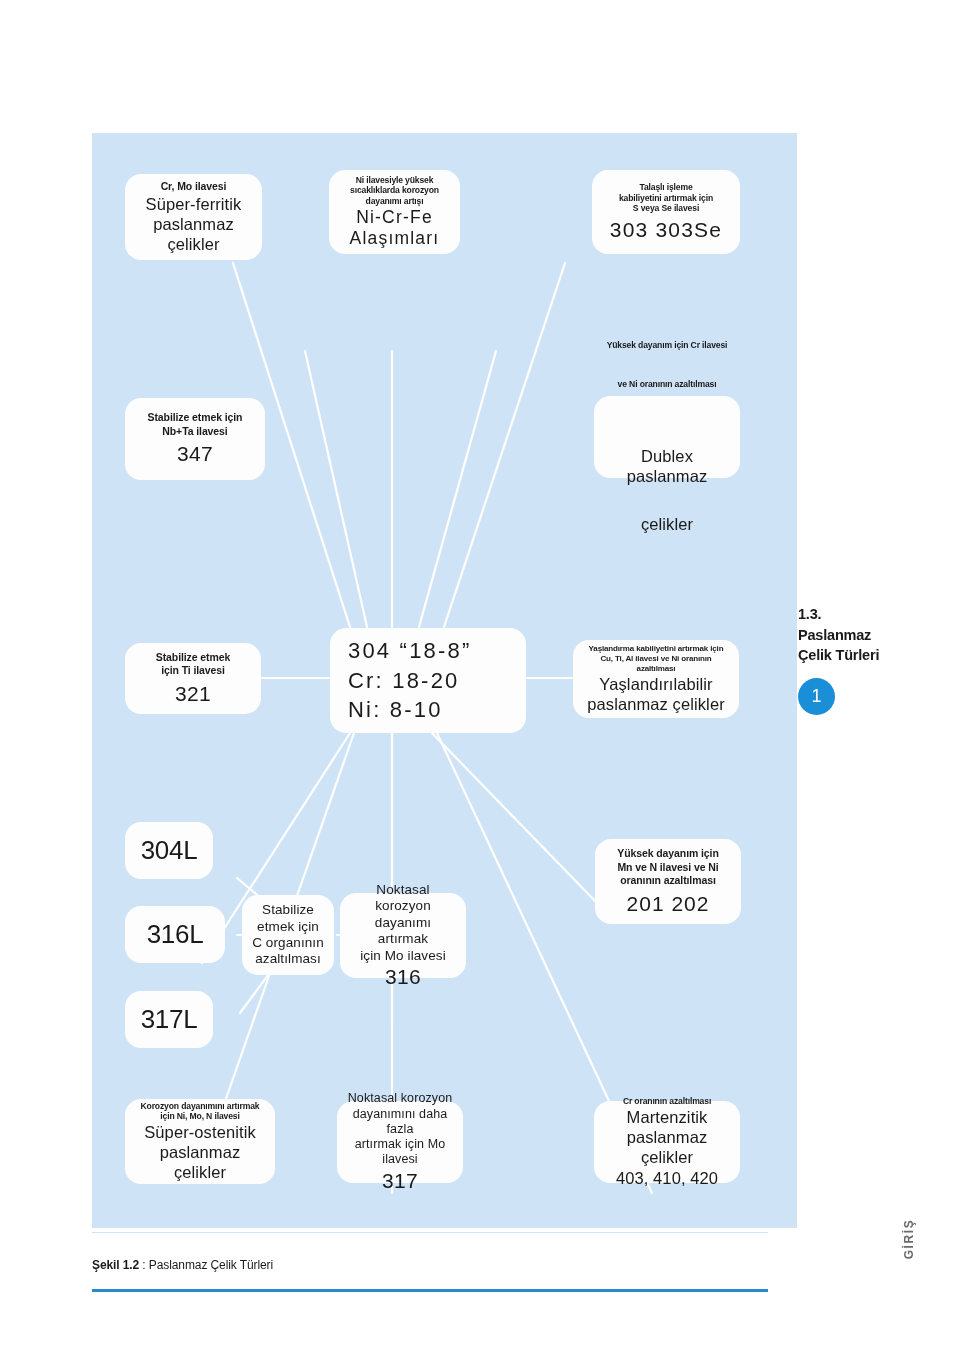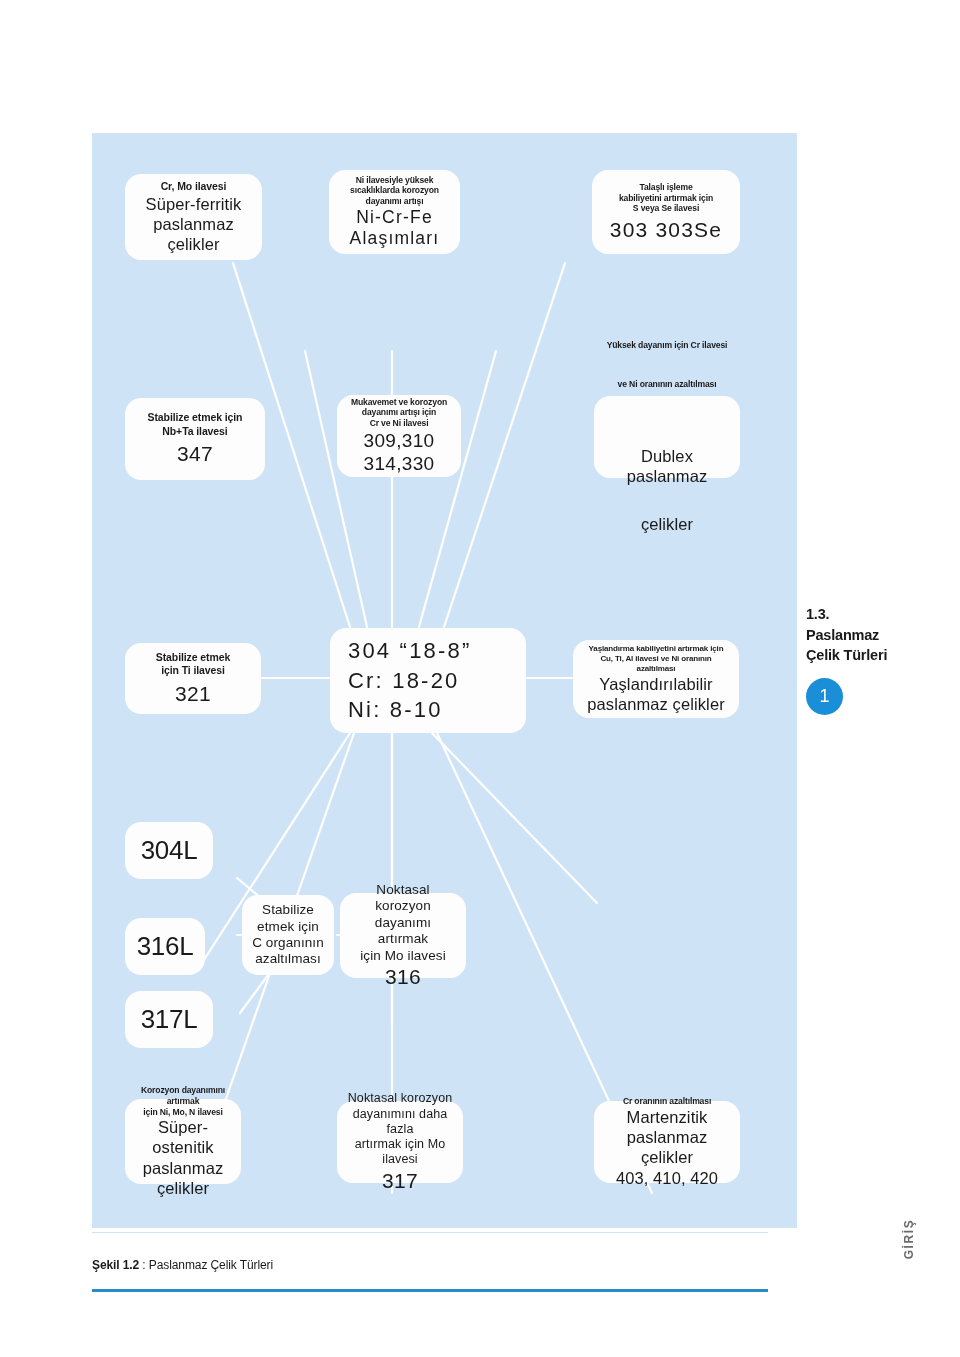--- a/index.html
+++ b/index.html
@@ -99,21 +99,20 @@
     letter-spacing: -0.3px;
   }
   .spacer6 { height: 3px; }
 
   
   #chapter-block {
     position: absolute;
     left: 798px;
     top: 604px;
     width: 140px;
-    margin-left: 8px;
   }
   #chapter-num {
     font-size: 14.5px;
     font-weight: bold;
     color: #1a1a1a;
     line-height: 1.42;
     letter-spacing: -0.2px;
   }
   #chapter-title {
     font-size: 14.5px;
@@ -244,27 +243,20 @@
       <div class="num" style="letter-spacing:1.2px">303 303Se</div>
     </div>
 
     <div class="node" style="left:33px; top:265px; width:140px; height:82px;">
       <div class="cap">Stabilize etmek için</div>
       <div class="cap">Nb+Ta ilavesi</div>
       <div class="spacer6"></div>
       <div class="num">347</div>
     </div>
 
-    <div class="node" style="left:245px; top:262px; width:124px; height:82px;">
-      <div class="cap-sm">Mukavemet ve korozyon</div>
-      <div class="cap-sm">dayanımı artışı için</div>
-      <div class="cap-sm">Cr ve Ni ilavesi</div>
-      <div class="num-sm">309,310</div>
-      <div class="num-sm">314,330</div>
-    </div>
 
     <div class="node" style="left:502px; top:263px; width:146px; height:82px;gap:28px;">
       <div class="cap-sm">Yüksek dayanım için Cr ilavesi</div>
       <div class="cap-sm">ve Ni oranının azaltılması</div>
       <div class="spacer6"></div>
       <div class="big">Dublex paslanmaz</div>
       <div class="big">çelikler</div>
     </div>
 
     <div class="node" style="left:33px; top:510px; width:136px; height:71px;">
@@ -285,21 +277,21 @@
       <div class="cap-sm" style="font-size:8px">Cu, Ti, Al ilavesi ve Ni oranının azaltılması</div>
       <div class="spacer6"></div>
       <div class="big">Yaşlandırılabilir</div>
       <div class="big">paslanmaz çelikler</div>
     </div>
 
     <div class="node" style="left:33px; top:689px; width:88px; height:57px;">
       <div class="lnum">304L</div>
     </div>
 
-    <div class="node" style="left:33px; top:773px; width:80px; height:57px;margin-top:12px;">
+    <div class="node" style="left:33px; top:773px; width:100px; height:57px;">
       <div class="lnum">316L</div>
     </div>
 
     <div class="node" style="left:33px; top:858px; width:88px; height:57px;align-items:center;">
       <div class="lnum">317L</div>
     </div>
 
     <div class="node" style="left:150px; top:762px; width:92px; height:80px;text-align:center;">
       <div class="big" style="font-size:13.5px">Stabilize</div>
       <div class="big" style="font-size:13.5px">etmek için</div>
@@ -307,22 +299,29 @@
       <div class="big" style="font-size:13.5px">azaltılması</div>
     </div>
 
     <div class="node" style="left:248px; top:760px; width:126px; height:85px;">
       <div class="big" style="font-size:13.5px">Noktasal korozyon</div>
       <div class="big" style="font-size:13.5px">dayanımı artırmak</div>
       <div class="big" style="font-size:13.5px">için Mo ilavesi</div>
       <div class="num">316</div>
     </div>
 
-
-    <div class="node" style="left:33px; top:966px; width:116px; height:85px;">
+    <div class="node" style="left:503px; top:706px; width:146px; height:85px;">
+      <div class="cap">Yüksek dayanım için</div>
+      <div class="cap">Mn ve N ilavesi ve Ni</div>
+      <div class="cap">oranının azaltılması</div>
+      <div class="spacer6"></div>
+      <div class="num" style="letter-spacing:1px">201 202</div>
+    </div>
+
+    <div class="node" style="left:33px; top:966px; width:150px; height:85px;">
       <div class="cap-sm">Korozyon dayanımını artırmak</div>
       <div class="cap-sm">için Ni, Mo, N ilavesi</div>
       <div class="spacer6"></div>
       <div class="big">Süper-ostenitik</div>
       <div class="big">paslanmaz</div>
       <div class="big">çelikler</div>
     </div>
 
     <div class="node" style="left:245px; top:968px; width:126px; height:82px;">
       <div class="big" style="font-size:12.5px">Noktasal korozyon</div>

